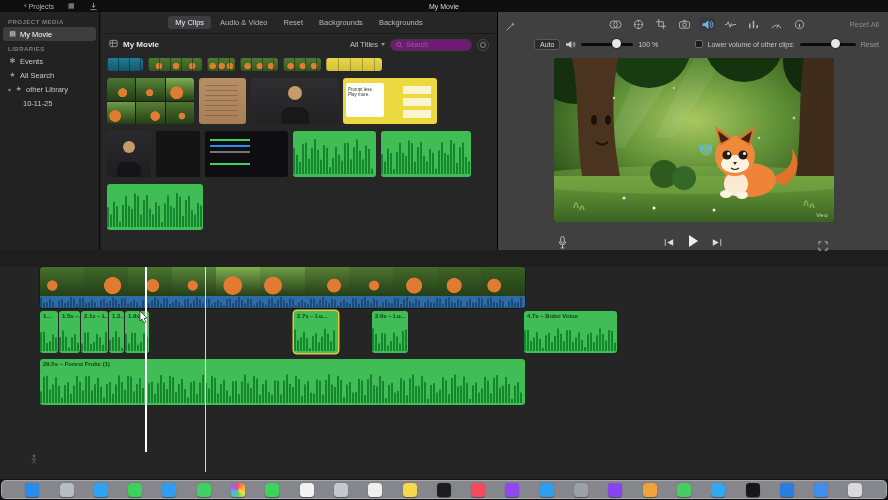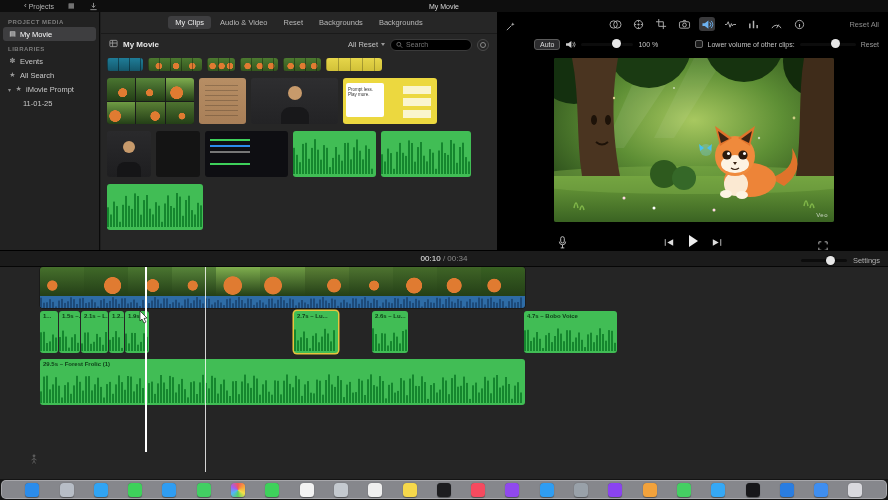--- a/index.html
+++ b/index.html
@@ -26,21 +26,21 @@
 
 
 .browser{position:absolute;left:101px;top:12px;width:396px;height:238px;background:#262626}
 .tabbar{height:22px;display:flex;align-items:center;justify-content:center;gap:2px;font-size:7.5px;color:#b8b8b8;border-bottom:1px solid #1a1a1a}
 .tab{padding:2px 7px;border-radius:3px}
 .tab.active{background:#3e3e40;color:#eee}
 .browser-head{height:21px;display:flex;align-items:center;padding:0 8px;gap:5px;font-size:7.5px}
 .bh-title{color:#e6e6e6;font-weight:bold;font-size:8px}
 .clips-filter{margin-left:auto;display:flex;align-items:center;gap:3px;color:#c2c2c2}
 .tri-down{width:0;height:0;border-left:2.5px solid transparent;border-right:2.5px solid transparent;border-top:3px solid #999}
-.search-box{display:flex;align-items:center;gap:3px;background:#000000;border:1px solid #3a3a3a;border-radius:7px;height:12px;padding:0 5px;width:82px}
+.search-box{display:flex;align-items:center;gap:3px;background:#701a75;border:1px solid #3a3a3a;border-radius:7px;height:12px;padding:0 5px;width:82px}
 .search-box input{background:transparent;border:0;outline:0;color:#ccc;font-size:7px;width:60px;font-family:inherit}
 .round-btn{width:12px;height:12px;border-radius:50%;border:1px solid #4a4a4a;display:flex;align-items:center;justify-content:center;flex:0 0 auto}
 .round-btn::after{content:"";width:4px;height:4px;border:1px solid #8a8a8a;border-radius:50%}
 .thumb-area{padding-top:3px;overflow:hidden;height:195px}
 .thumb-row{display:flex;gap:5px;margin:0 0 7px 6px}
 .thumb{height:100%;border-radius:3px;position:relative;overflow:hidden;flex:0 0 auto;background:#333}
 .t-strip-blue{background:repeating-linear-gradient(90deg,rgba(0,0,0,.4) 0 1px,transparent 1px 11px),linear-gradient(#1f7d98,#14576b)}
 .t-strip-fox{background:repeating-linear-gradient(90deg,rgba(0,0,0,.35) 0 1px,transparent 1px 11px),radial-gradient(circle at 20% 62%,#e07b31 0 3px,transparent 3.5px),radial-gradient(circle at 52% 62%,#e07b31 0 3px,transparent 3.5px),radial-gradient(circle at 82% 62%,#e07b31 0 3px,transparent 3.5px),linear-gradient(#4c7a30,#35571f)}
 .t-strip-yellow{background:repeating-linear-gradient(90deg,rgba(0,0,0,.25) 0 1px,transparent 1px 12px),linear-gradient(#e6d64a,#d2c138)}
 .t-fox-grid{display:grid;grid-template-columns:repeat(3,1fr);grid-template-rows:1fr 1fr;gap:1px;background:#1a1a1a}
@@ -57,21 +57,21 @@
 .t-man{background:linear-gradient(#2a2a2c,#1e1e20)}
 .t-man::before{content:"";position:absolute;left:50%;top:10px;margin-left:-6px;width:12px;height:12px;border-radius:50%;background:#c79a6b}
 .t-man::after{content:"";position:absolute;left:50%;bottom:0;margin-left:-12px;width:24px;height:15px;border-radius:8px 8px 0 0;background:#151517}
 .t-black{background:#141414}
 .t-screen{background:#0e0e12}
 .t-screen::after{content:"";position:absolute;left:5px;top:8px;width:40px;height:2px;background:#3ed15b;box-shadow:0 6px 0 #2b8ceb,0 12px 0 #777,0 24px 0 #3ed15b}
 .t-audio{background:#41bd55}
 .t-audio svg{position:absolute;bottom:3px;left:0}
 
 
-.viewer{position:absolute;left:497px;top:12px;width:391px;height:238px;background:#000000;border-left:1px solid #000}
+.viewer{position:absolute;left:497px;top:12px;width:391px;height:238px;background:#404040;border-left:1px solid #000}
 .v-toolbar{position:relative;height:24px;display:flex;align-items:center}
 .wand{position:absolute;left:7px;top:6px}
 .v-icons{display:flex;gap:7px;margin:0 auto;align-items:center;transform:translateX(14px)}
 .v-icon{width:16px;height:14px;display:flex;align-items:center;justify-content:center;border-radius:3px}
 .v-icon svg{width:13px;height:11px}
 .v-icon.active{background:#3a3a3c}
 .reset-all{position:absolute;right:9px;top:8px;font-size:7.5px;color:#8b8b8b}
 .v-controls{display:flex;align-items:center;gap:5px;padding:0 9px 0 36px;height:16px;font-size:7px;color:#c5c5c5;white-space:nowrap}
 .auto-btn{border:1px solid #5a5a5a;background:#2c2c2e;border-radius:3px;padding:1px 5px;color:#ddd}
 .slider{position:relative;height:3px;background:#0c0c0c;border-radius:2px;flex:0 0 auto}
@@ -149,24 +149,24 @@
           <span class="side-icon">✽</span>
           <span class="side-label">Events</span>
         </div>
         <div class="side-item">
           <span class="side-icon">★</span>
           <span class="side-label">All Search</span>
         </div>
         <div class="side-item">
           <span class="chev">▾</span>
           <span class="side-icon">★</span>
-          <span class="side-label">iMovie Prompt</span>
+          <span class="side-label">other Library</span>
         </div>
         <div class="side-item indent">
-          <span class="side-label">11-01-25</span>
+          <span class="side-label">10-11-25</span>
         </div>
       </div>
   </div>
 
   <div class="browser">
     <div class="tabbar">
         <div class="tab active">My Clips</div>
         <div class="tab">Audio &amp; Video</div>
         <div class="tab">Reset</div>
         <div class="tab">Backgrounds</div>
@@ -174,21 +174,21 @@
       </div>
     <div class="browser-head">
       <span>
         <svg width="9" height="9" viewBox="0 0 10 10">
             <rect x="1" y="1.5" width="8" height="7" rx="1" fill="none" stroke="#9a9a9a"></rect>
             <path d="M1 4.5h8M4 1.5v7" stroke="#9a9a9a"></path>
           </svg>
       </span>
       <span class="bh-title">My Movie</span>
       <div class="clips-filter">
-        <span>All Reset</span>
+        <span>All Titles</span>
         <span class="tri-down"></span>
       </div>
       <div class="search-box">
         <svg width="8" height="8" viewBox="0 0 10 10">
             <circle cx="4" cy="4" r="2.8" fill="none" stroke="#888"></circle>
             <path d="M6.2 6.2L9 9" stroke="#888"></path>
           </svg>
         <input placeholder="Search" style="">
       </div>
       <div class="round-btn"></div>
@@ -499,33 +499,20 @@
         </span>
       </div>
       <span class="fs-btn">
         <svg width="10" height="10" viewBox="0 0 12 12">
             <path d="M1 4V1h3M8 1h3v3M11 8v3H8M4 11H1V8" stroke="#ccc" fill="none"></path>
           </svg>
       </span>
     </div>
   </div>
 
-  <div class="tl-head">
-    <div class="timecode">
-      <span class="cur">00:10</span>
-      <span class="sep">/</span>
-      <span class="tot">00:34</span>
-    </div>
-    <div class="tl-right">
-      <span class="slider zoom-slider">
-          <span class="knob" style="left:55%"></span>
-        </span>
-      <span>Settings</span>
-    </div>
-  </div>
 
   <div class="tl">
     <div class="film" style="left: 40px; width: 485px;">
       <div class="film-frames">
           <div class="frame" style="background: radial-gradient(circle at 28% 64%, rgb(224, 123, 49) 0px, rgb(224, 123, 49) 13%, rgba(0, 0, 0, 0) 15%), linear-gradient(rgb(70, 112, 44), rgb(36, 63, 23));"></div>
           <div class="frame" style="background: radial-gradient(circle at 65% 64%, rgb(224, 123, 49) 0px, rgb(224, 123, 49) 24%, rgba(0, 0, 0, 0) 26%), linear-gradient(rgb(63, 104, 40), rgb(36, 63, 23));"></div>
           <div class="frame" style="background: radial-gradient(circle at 56% 64%, rgb(224, 123, 49) 0px, rgb(224, 123, 49) 20%, rgba(0, 0, 0, 0) 22%), linear-gradient(rgb(74, 117, 48), rgb(36, 63, 23));"></div>
           <div class="frame" style="background: radial-gradient(circle at 47% 64%, rgb(224, 123, 49) 0px, rgb(224, 123, 49) 16%, rgba(0, 0, 0, 0) 18%), linear-gradient(rgb(88, 133, 58), rgb(36, 63, 23));"></div>
           <div class="frame" style="background: radial-gradient(circle at 38% 64%, rgb(224, 123, 49) 0px, rgb(224, 123, 49) 27%, rgba(0, 0, 0, 0) 29%), linear-gradient(rgb(127, 174, 78), rgb(36, 63, 23));"></div>
           <div class="frame" style="background: radial-gradient(circle at 29% 64%, rgb(224, 123, 49) 0px, rgb(224, 123, 49) 23%, rgba(0, 0, 0, 0) 25%), linear-gradient(rgb(111, 156, 68), rgb(36, 63, 23));"></div>

